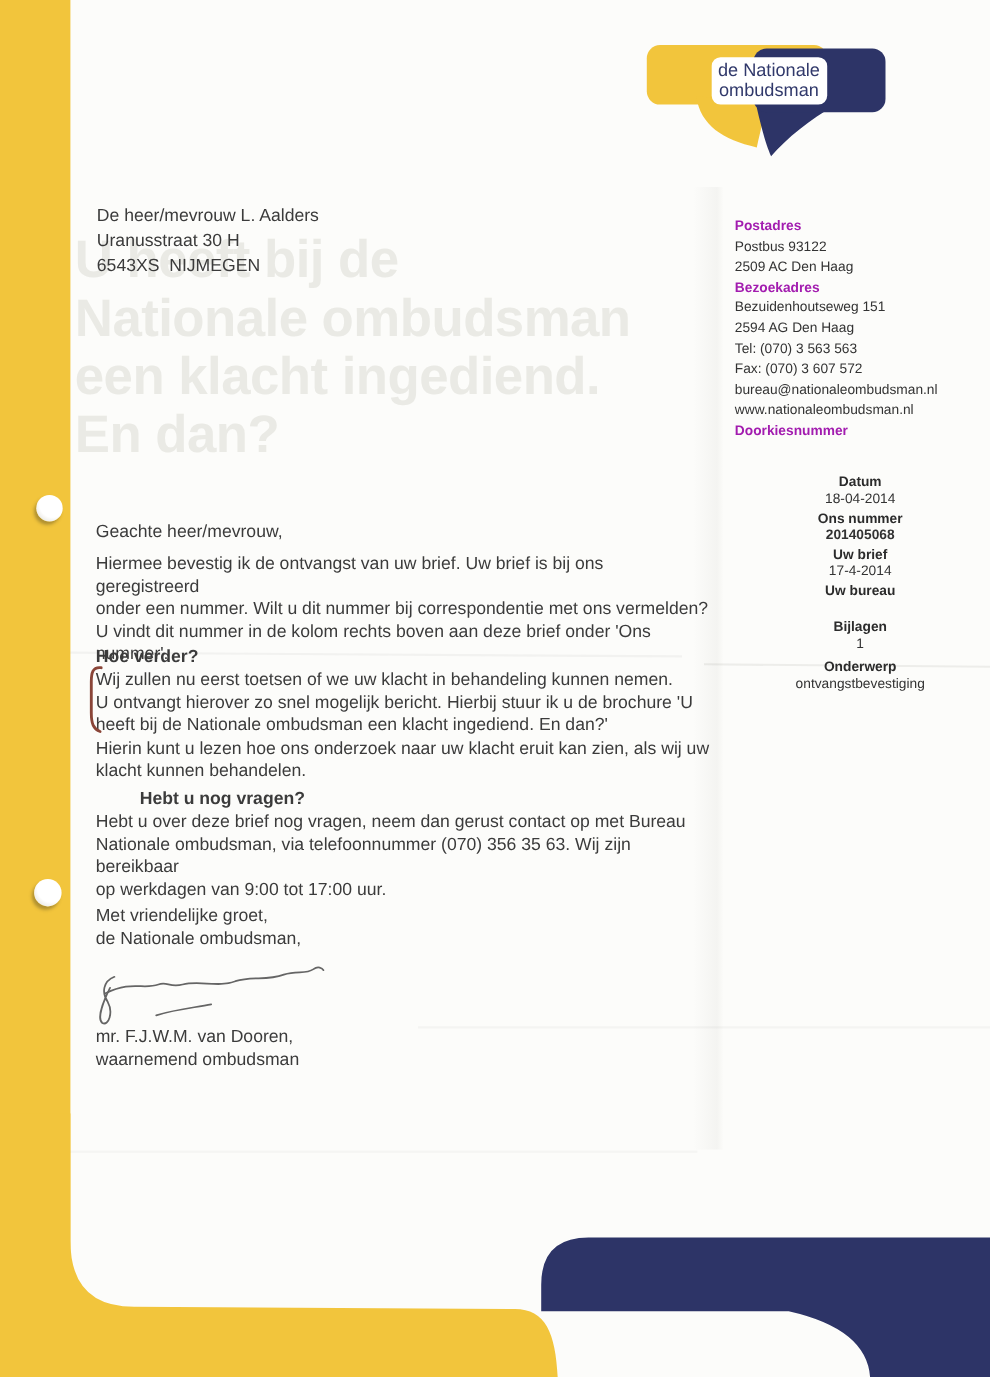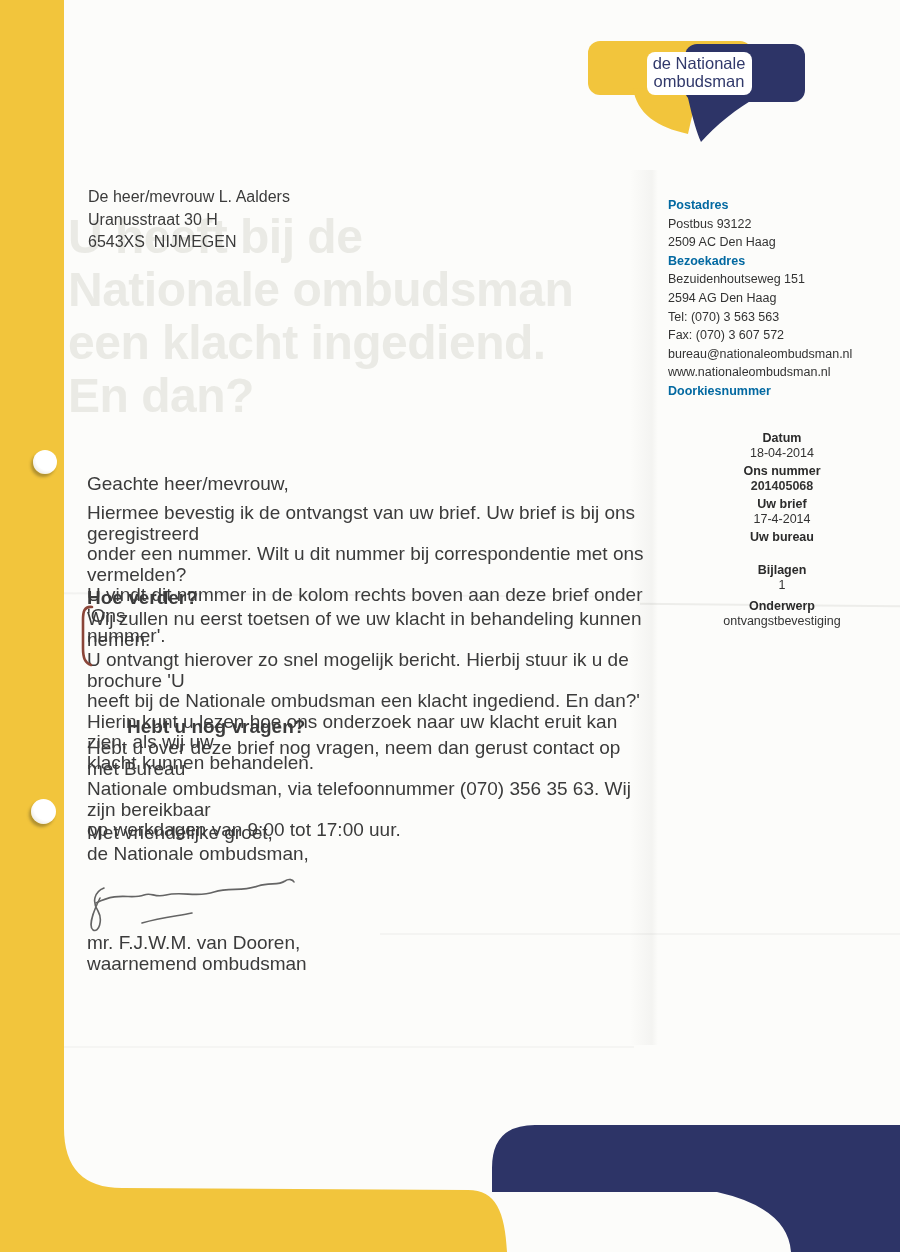--- a/index.html
+++ b/index.html
@@ -41,31 +41,31 @@
     color:var(--watermark);white-space:pre-wrap;
   }
   .recipient{
     position:absolute;left:88px;top:186px;
     font-size:16px;line-height:22.5px;white-space:pre-wrap;
   }
   .contact{
     position:absolute;left:668px;top:196px;width:225px;
     font-size:12.5px;line-height:18.6px;color:#333;
   }
-  .contact .c-label{font-weight:700;color:#0369a1;}
+  .contact .c-label{font-weight:700;color:#a21caf;}
 
   .refblock{position:absolute;left:668px;top:431px;width:228px;font-size:12.5px;color:#333;}
   .ref-item{margin-bottom:3px;text-align:center;}
   .ref-item .ref-label{font-weight:700;color:#2b2b2b;line-height:15px;}
   .ref-item .ref-value{line-height:15px;min-height:15px;}
   .ref-item .ref-value.bold{font-weight:700;}
   .ref-gap-lg{margin-top:0;}
   .ref-gap-sm{margin-top:6px;}
 
-  .bodytext{position:absolute;left:87px;width:560px;font-size:19px;line-height:20.5px;white-space:pre-wrap;}
+  .bodytext{position:absolute;left:87px;width:560px;font-size:16px;line-height:20.5px;white-space:pre-wrap;}
   .b-sal{top:474px;}
   .b-p1{top:503px;}
   .b-h1{top:588px;font-weight:700;}
   .b-p2{top:609px;}
   .b-h2{top:717px;font-weight:700;margin-left:40px;}
   .b-p3{top:738px;}
   .b-close{top:823px;}
   .b-signer{top:933px;}
 
   .signature{position:absolute;left:80px;top:858px;width:260px;height:80px;}

